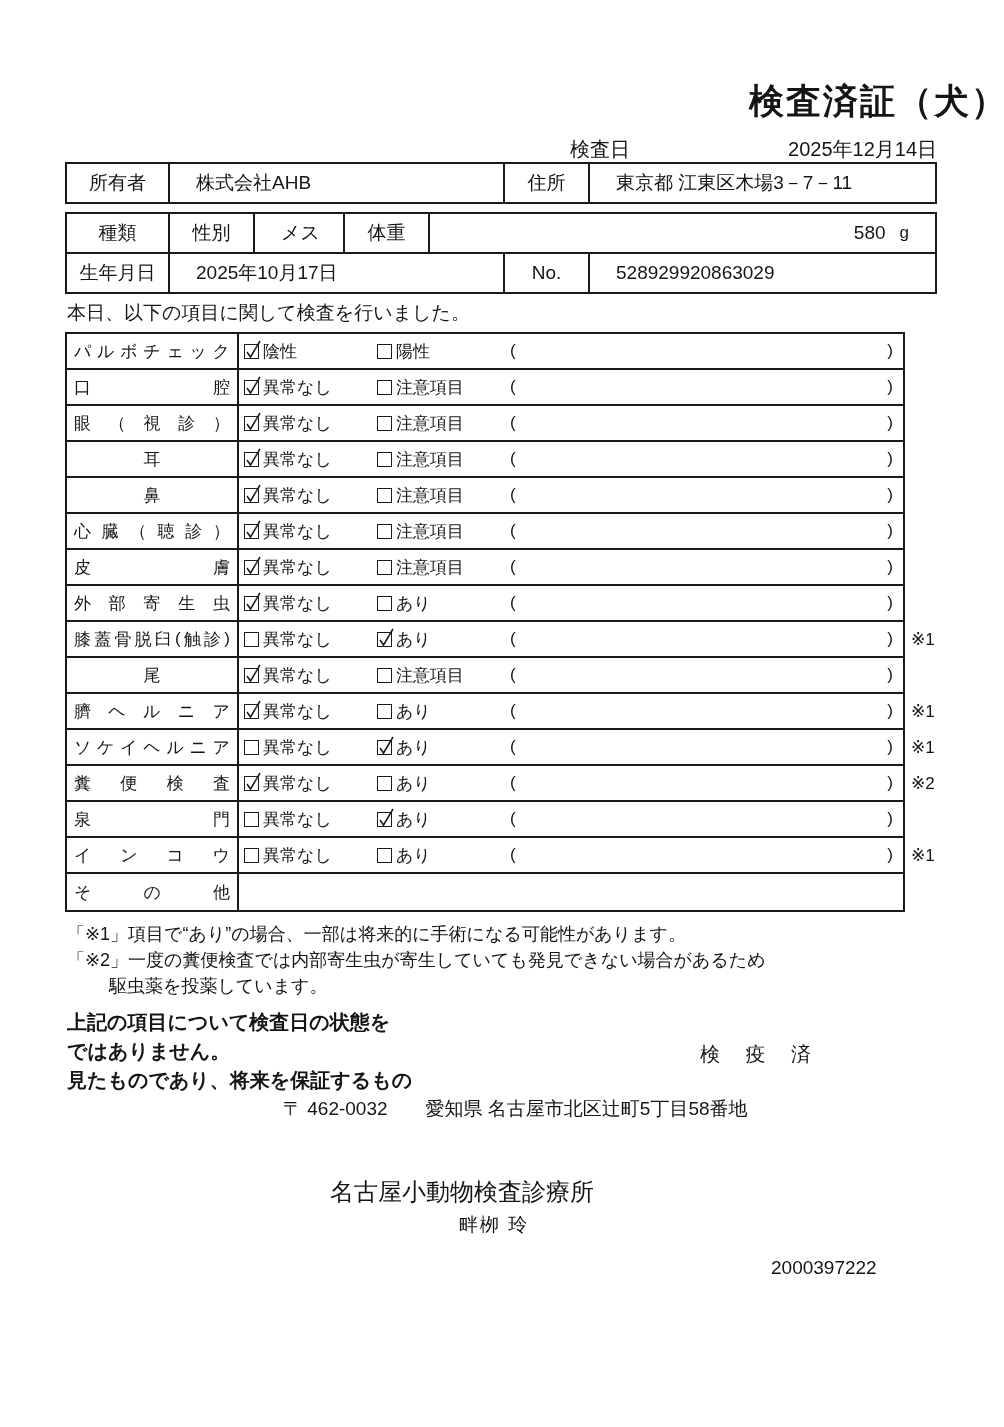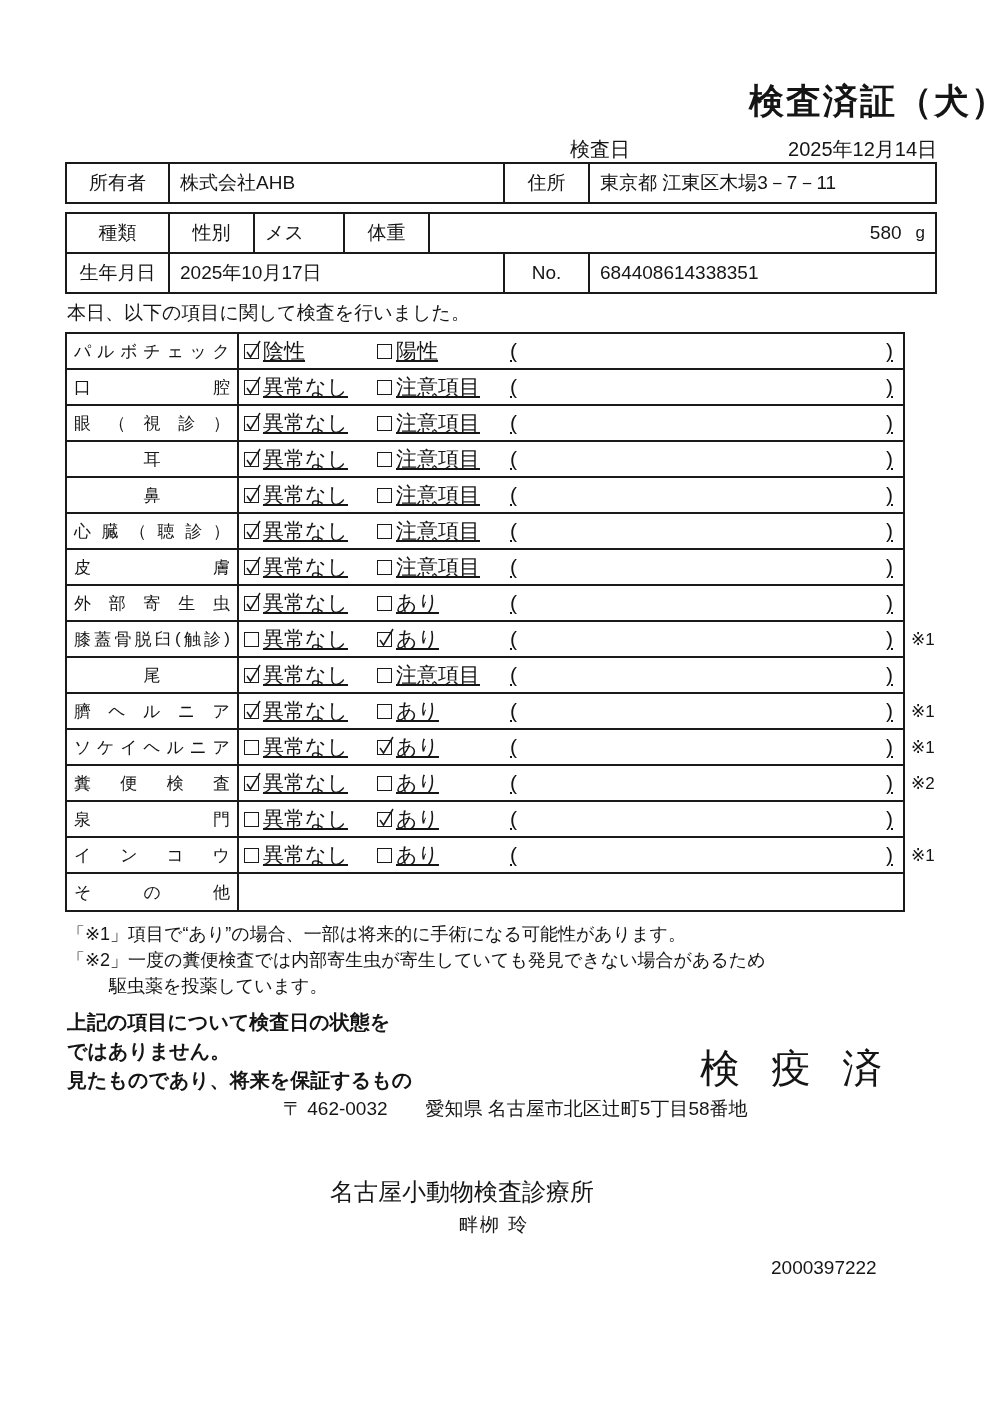--- a/index.html
+++ b/index.html
@@ -30,21 +30,21 @@
   .info-table{
     position:absolute;left:65px;width:872px;
     border:2px solid #1a1a1a;box-sizing:border-box;
     font-size:19px;
   }
   .info-row{display:flex;}
   .info-row + .info-row{border-top:2px solid #1a1a1a;}
   .cell{
     box-sizing:border-box;height:38px;
     display:flex;align-items:center;
-    padding:0 10px;white-space:nowrap;overflow:hidden;
+    padding:0 26px;white-space:nowrap;overflow:hidden;
   }
   .cell.lab{justify-content:center;border-right:2px solid #1a1a1a;padding:0 4px;}
   .cell.val{justify-content:flex-start;}
   .cell.val.right{justify-content:flex-end;}
   .cell.bdr{border-right:2px solid #1a1a1a;}
   .owner-table{top:162px;}
   .pet-table{top:212px;}
   .w-label{width:103px;flex:none;}
   .w-value{width:335px;flex:none;}
   .w-small{width:85px;flex:none;}
@@ -65,21 +65,21 @@
   .cl-row:last-child{border-bottom:none;}
   .cl-label{
     width:172px;flex:none;box-sizing:border-box;
     border-right:2px solid #1a1a1a;
     display:flex;justify-content:space-between;align-items:center;
     padding:0 7px;font-size:17px;overflow:hidden;
   }
   .cl-label.single{justify-content:center;}
   .cl-content{
     flex:1;display:flex;align-items:center;
-    padding:0 8px 0 5px;font-size:21px;text-decoration:underline;
+    padding:0 8px 0 5px;font-size:17px;
   }
   .opt{width:133px;flex:none;display:flex;align-items:center;}
   .checkbox{
     position:relative;width:15px;height:15px;flex:none;
     border:1.6px solid #1a1a1a;box-sizing:border-box;margin-right:4px;
     background:#fff;
   }
   .checkbox svg{position:absolute;left:-1px;top:-1px;overflow:visible;}
   .paren-open{margin-left:0;}
   .paren-sp{flex:1;}
@@ -93,21 +93,21 @@
   .notes .note-line{margin:0;}
   .notes .note-line.indent{margin-left:42px;}
   
   .disclaimer{
     position:absolute;top:1008px;left:67px;
     font-size:20px;font-weight:600;line-height:29px;
   }
   .disclaimer p{margin:0;}
   .stamp{
     position:absolute;top:1041px;left:700px;
-    font-size:40px;letter-spacing:10px;font-weight:500;white-space:nowrap;
+    font-size:20px;letter-spacing:10px;font-weight:500;white-space:nowrap;
   }
   .postal{position:absolute;top:1096px;left:283px;font-size:19px;white-space:nowrap;}
   .telfax{position:absolute;top:1141px;left:330px;font-size:19px;white-space:nowrap;}
   .clinic-name{position:absolute;top:1176px;left:330px;font-size:24px;white-space:nowrap;}
   .vet-name{position:absolute;top:1212px;left:459px;font-size:19px;letter-spacing:2px;white-space:nowrap;}
   .serial{position:absolute;top:1257px;left:771px;font-size:19px;}
 </style>
 </head>
 <body>
 
@@ -137,21 +137,21 @@
       <div class="cell lab w-small">体重</div>
       <div class="cell val right w-rest">
         <span>580</span>
         <span class="unit">g</span>
       </div>
     </div>
     <div class="info-row">
       <div class="cell lab w-label">生年月日</div>
       <div class="cell val bdr w-value">2025年10月17日</div>
       <div class="cell lab w-small">No.</div>
-      <div class="cell val w-rest">684408614338351</div>
+      <div class="cell val w-rest">528929920863029</div>
     </div>
   </div>
 
   <p class="intro">本日、以下の項目に関して検査を行いました。</p>
 
   <div class="checklist">
       <div class="cl-row">
         <div class="cl-label">
           <span>パ</span>
           <span>ル</span>

